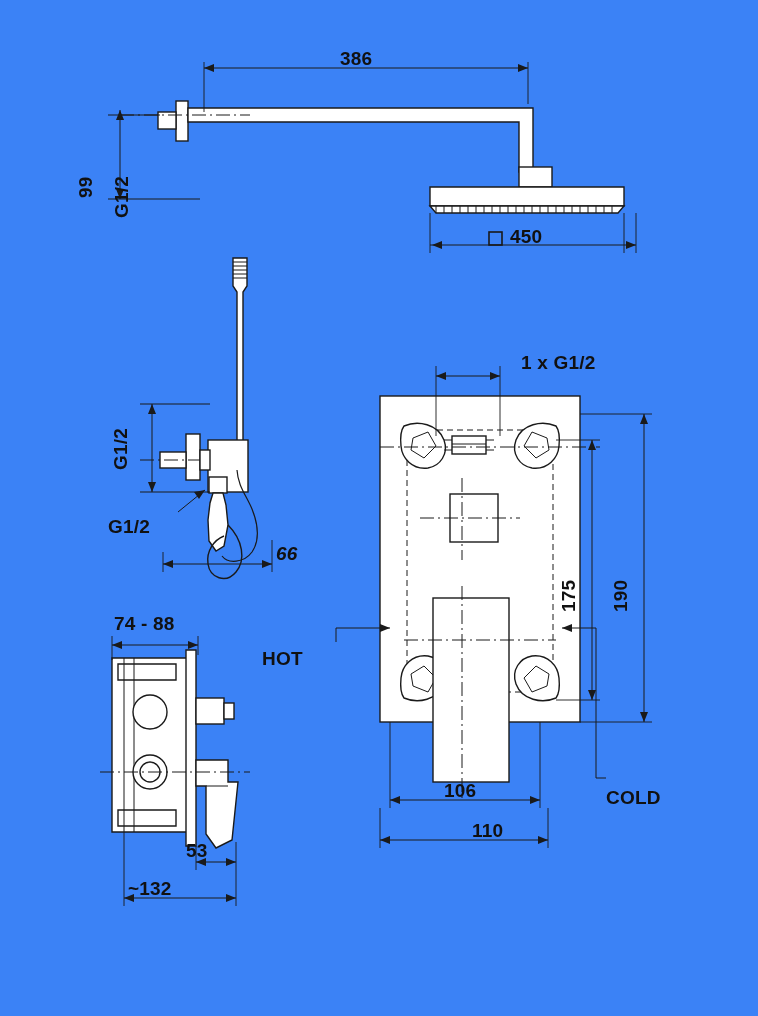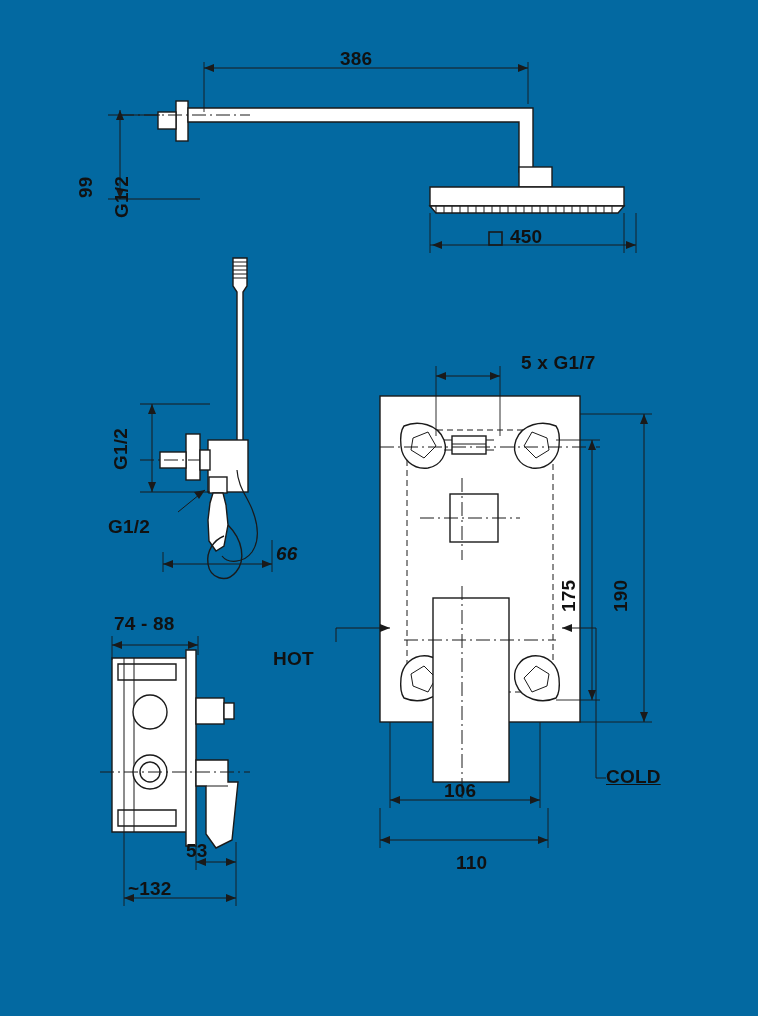--- a/index.html
+++ b/index.html
@@ -7,21 +7,21 @@
     padding: 0;
     background: #ffffff;
   }
   body {
     font-family: "Liberation Sans", sans-serif;
   }
   #sheet {
     position: relative;
     width: 758px;
     height: 1016px;
-    background: #0369a1;
+    background: #3b82f6;
     overflow: hidden;
   }
   .lbl {
     position: absolute;
     font-family: "Liberation Sans", sans-serif;
     font-size: 19px;
     font-weight: bold;
     color: #111;
     white-space: nowrap;
     letter-spacing: 0.2px;
@@ -241,33 +241,33 @@
   <div class="lbl rot" style="left:133px; top:196px;">G1/2</div>
 
   <div class="lbl" style="left:510px; top:226px;">450</div>
 
   <div class="lbl rot" style="left:132px; top:448px;">G1/2</div>
 
   <div class="lbl" style="left:108px; top:516px;">G1/2</div>
 
   <div class="lbl" style="left:276px; top:543px;font-style:italic;">66</div>
 
-  <div class="lbl" style="left:521px; top:352px;">5 x G1/7</div>
+  <div class="lbl" style="left:521px; top:352px;">1 x G1/2</div>
 
   <div class="lbl rot" style="left:580px; top:590px;">175</div>
 
   <div class="lbl rot" style="left:632px; top:590px;">190</div>
 
-  <div class="lbl" style="left:273px; top:648px;">HOT</div>
-
-  <div class="lbl" style="left:606px; top:766px;text-decoration:underline;">COLD</div>
+  <div class="lbl" style="left:262px; top:648px;">HOT</div>
+
+  <div class="lbl" style="left:606px; top:787px;">COLD</div>
 
   <div class="lbl" style="left:444px; top:780px;">106</div>
 
-  <div class="lbl" style="left:456px; top:820px;margin-top:32px;">110</div>
+  <div class="lbl" style="left:472px; top:820px;">110</div>
 
   <div class="lbl" style="left:114px; top:613px;">74 - 88</div>
 
   <div class="lbl" style="left:186px; top:840px;">53</div>
 
   <div class="lbl" style="left:128px; top:878px;">~132</div>
 
 </div>
 
 </body></html>

